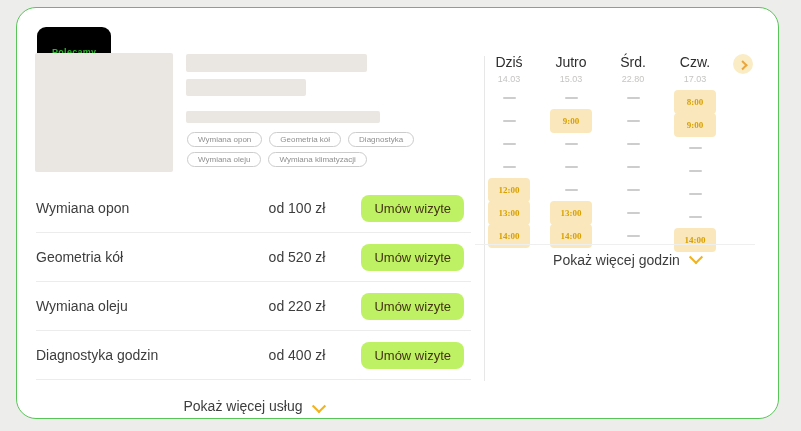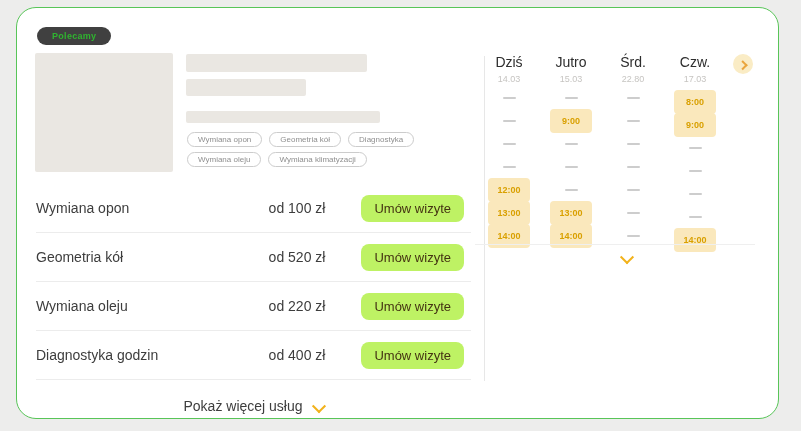--- a/index.html
+++ b/index.html
@@ -7,21 +7,21 @@
     width:801px;height:431px;background:#ededec;
     font-family:"Liberation Sans",sans-serif;position:relative;overflow:hidden;
   }
   .card{
     position:absolute;left:16px;top:7px;width:761px;height:410px;
     background:#ffffff;border:1px solid #58c558;border-radius:20px;
   }
   
   .badge{
     position:absolute;left:20px;top:19px;height:18px;line-height:18px;
-    padding:0 15px;border-radius:9px;background:#404040;color:#2fb32f;
+    padding:16px 15px;border-radius:9px;background:#000000;color:#2fb32f;
     font-size:9px;font-weight:700;letter-spacing:.3px;
   }
   .photo{position:absolute;left:18px;top:45px;width:138px;height:119px;background:#eae7e2;border-radius:2px;}
   .sk{position:absolute;background:#eae7e2;border-radius:2px;}
   .sk1{left:169px;top:46px;width:181px;height:18px;}
   .sk2{left:169px;top:71px;width:120px;height:17px;}
   .sk3{left:169px;top:103px;width:194px;height:12px;}
   .tags{position:absolute;left:170px;top:124px;width:258px;display:flex;flex-wrap:wrap;gap:5px 7px;}
   .tag{
     height:13px;line-height:13px;border:1px solid #cccccc;border-radius:8px;
@@ -59,21 +59,21 @@
     width:5px;height:5px;border-right:2px solid #eaa53c;border-bottom:2px solid #eaa53c;
     transform:rotate(-45deg) translateX(-1px);display:inline-block;
   }
   .slots-grid{position:absolute;left:461px;top:78px;width:248px;}
   .slot-row{display:flex;height:23px;}
   .cell{width:62px;display:flex;align-items:center;justify-content:center;}
   .cell.c3{transform:translateY(4px);}
   .chip{
     width:42px;height:16px;border-radius:4px;background:#fae8bc;color:#d9a000;
     font-size:9px;font-weight:700;display:flex;align-items:center;justify-content:center;
-    border:none;cursor:pointer;font-family:Liberation Sans, sans-serif;padding:12px;
+    border:none;cursor:pointer;font-family:Liberation Serif, serif;padding:12px;
   }
   .dash{width:13px;height:2px;background:#cdcdcd;border-radius:1px;}
   .slots-divider{position:absolute;left:458px;top:236px;width:280px;height:1px;background:#efefef;}
   .cal-footer{position:absolute;left:480px;top:239px;width:260px;height:26px;}
 </style>
 </head>
 <body>
 
 <div class="card">
 
@@ -242,17 +242,18 @@
         <div class="cell c3">
           <button class="chip">14:00</button>
         </div>
       </div>
     </div>
 
   <div class="slots-divider"></div>
 
   <div class="cal-footer">
     <button class="list-footer" style="width:100%;height:26px;">
+      <span>Pokaż więcej godzin</span>
       <span class="chev-down"></span>
     </button>
   </div>
 
 </div>
 
 </body></html>

